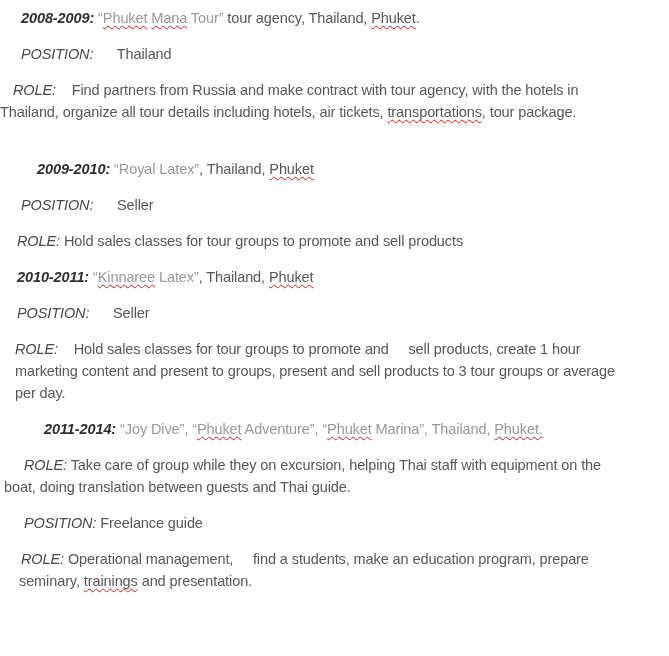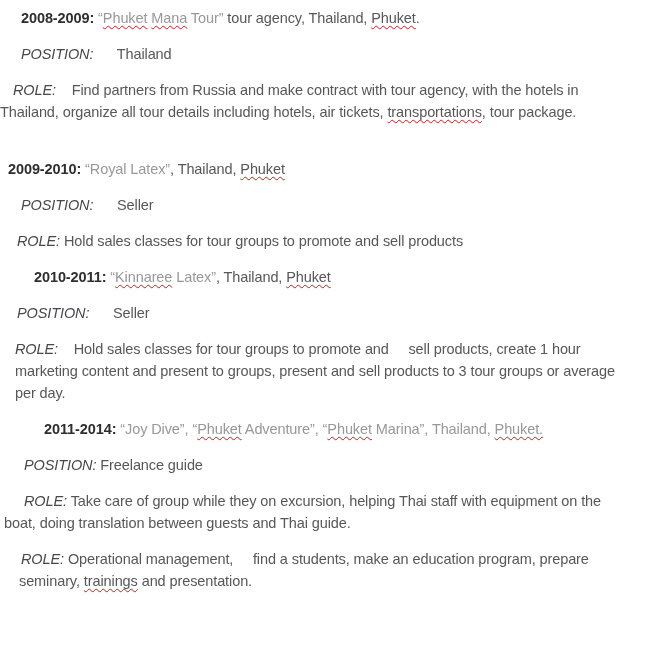--- a/index.html
+++ b/index.html
@@ -14,33 +14,33 @@
   }
   .para{
     margin:0 0 14px 0;
     font-size:14.5px;line-height:22px;letter-spacing:-0.1px;
     white-space:pre;color:var(--body);
   }
   
   [data-name="entry1-date"]{margin-left:21px}
   [data-name="entry1-position"]{margin-left:21px}
   [data-name="entry1-role"]{text-indent:13px}
-  [data-name="entry2-date"]{margin-left:8px;margin-top:35px}
+  [data-name="entry2-date"]{margin-left:37px;margin-top:35px}
   [data-name="entry2-position"]{margin-left:21px}
   [data-name="entry2-role"]{margin-left:17px}
-  [data-name="entry3-date"]{margin-left:34px}
+  [data-name="entry3-date"]{margin-left:17px}
   [data-name="entry3-position"]{margin-left:17px}
   [data-name="entry3-role"]{margin-left:15px}
   [data-name="entry4-date"]{margin-left:40px;text-indent:4px}
   [data-name="entry4-position"]{margin-left:24px}
   [data-name="entry4-role"]{margin-left:4px;text-indent:20px}
   [data-name="entry5-date"]{margin-left:19px}
   [data-name="entry5-role"]{margin-left:19px;text-indent:2px}
   
-  .r-date{font-weight:bold;color:var(--date)}
+  .r-date{font-weight:bold;font-style:italic;color:var(--date)}
   .r-label{font-weight:normal;font-style:italic;color:var(--label)}
   .r-body{color:var(--body)}
   .r-name{color:var(--name)}
   .sq{
     text-decoration-line:underline;
     text-decoration-style:wavy;
     text-decoration-color:var(--squiggle);
     text-decoration-thickness:1px;
     text-underline-offset:2px;
     text-decoration-skip-ink:none;
@@ -54,17 +54,17 @@
       <p class="para" data-name="entry1-date"><span class="r-date" data-name="text-run">2008-2009:</span><span class="r-name" data-name="text-run"> “</span><span class="r-name sq" data-name="misspelled-word">Phuket</span><span class="r-name" data-name="text-run"> </span><span class="r-name sq" data-name="misspelled-word">Mana</span><span class="r-name" data-name="text-run"> Tour” </span><span class="r-body" data-name="text-run">tour agency, Thailand, </span><span class="r-body sq" data-name="misspelled-word">Phuket</span><span class="r-body" data-name="text-run">.</span></p>
       <p class="para" data-name="entry1-position"><span class="r-label" data-name="text-run">POSITION:</span><span class="r-body" data-name="text-run">      Thailand</span></p>
       <p class="para" data-name="entry1-role"><span class="r-label" data-name="text-run">ROLE:</span><span class="r-body" data-name="text-run">    Find partners from Russia and make contract with tour agency, with the hotels in</span><br><span class="r-body" data-name="text-run">Thailand, organize all tour details including hotels, air tickets, </span><span class="r-body sq" data-name="misspelled-word">transportations</span><span class="r-body" data-name="text-run">, tour package.</span></p>
       <p class="para" data-name="entry2-date"><span class="r-date" data-name="text-run">2009-2010:</span><span class="r-name" data-name="text-run"> “Royal Latex”</span><span class="r-body" data-name="text-run">, Thailand, </span><span class="r-body sq" data-name="misspelled-word">Phuket</span></p>
       <p class="para" data-name="entry2-position"><span class="r-label" data-name="text-run">POSITION:</span><span class="r-body" data-name="text-run">      Seller</span></p>
       <p class="para" data-name="entry2-role"><span class="r-label" data-name="text-run">ROLE:</span><span class="r-body" data-name="text-run"> Hold sales classes for tour groups to promote and sell products</span></p>
       <p class="para" data-name="entry3-date"><span class="r-date" data-name="text-run">2010-2011:</span><span class="r-name" data-name="text-run"> “</span><span class="r-name sq" data-name="misspelled-word">Kinnaree</span><span class="r-name" data-name="text-run"> Latex”</span><span class="r-body" data-name="text-run">, Thailand, </span><span class="r-body sq" data-name="misspelled-word">Phuket</span></p>
       <p class="para" data-name="entry3-position"><span class="r-label" data-name="text-run">POSITION:</span><span class="r-body" data-name="text-run">      Seller</span></p>
       <p class="para" data-name="entry3-role"><span class="r-label" data-name="text-run">ROLE:</span><span class="r-body" data-name="text-run">    Hold sales classes for tour groups to promote and     sell products, create 1 hour</span><br><span class="r-body" data-name="text-run">marketing content and present to groups, present and sell products to 3 tour groups or average</span><br><span class="r-body" data-name="text-run">per day.</span></p>
       <p class="para" data-name="entry4-date"><span class="r-date" data-name="text-run">2011-2014:</span><span class="r-name" data-name="text-run"> “Joy Dive”, “</span><span class="r-name sq" data-name="misspelled-word">Phuket</span><span class="r-name" data-name="text-run"> Adventure”, “</span><span class="r-name sq" data-name="misspelled-word">Phuket</span><span class="r-name" data-name="text-run"> Marina”, Thailand, </span><span class="r-name sq" data-name="misspelled-word">Phuket.</span></p>
+      <p class="para" data-name="entry4-role"><span class="r-label" data-name="text-run">ROLE:</span><span class="r-body" data-name="text-run"> Take care of group while they on excursion, helping Thai staff with equipment on the</span><br><span class="r-body" data-name="text-run">boat, doing translation between guests and Thai guide.</span></p>
       <p class="para" data-name="entry4-position"><span class="r-label" data-name="text-run">POSITION:</span><span class="r-body" data-name="text-run"> Freelance guide</span></p>
-      <p class="para" data-name="entry4-role"><span class="r-label" data-name="text-run">ROLE:</span><span class="r-body" data-name="text-run"> Take care of group while they on excursion, helping Thai staff with equipment on the</span><br><span class="r-body" data-name="text-run">boat, doing translation between guests and Thai guide.</span></p>
       <p class="para" data-name="entry5-role"><span class="r-label" data-name="text-run">ROLE:</span><span class="r-body" data-name="text-run"> Operational management,     find a students, make an education program, prepare</span><br><span class="r-body" data-name="text-run">seminary, </span><span class="r-body sq" data-name="misspelled-word">trainings</span><span class="r-body" data-name="text-run"> and presentation.</span></p>
     </div>
 </main>
 
 </body></html>

